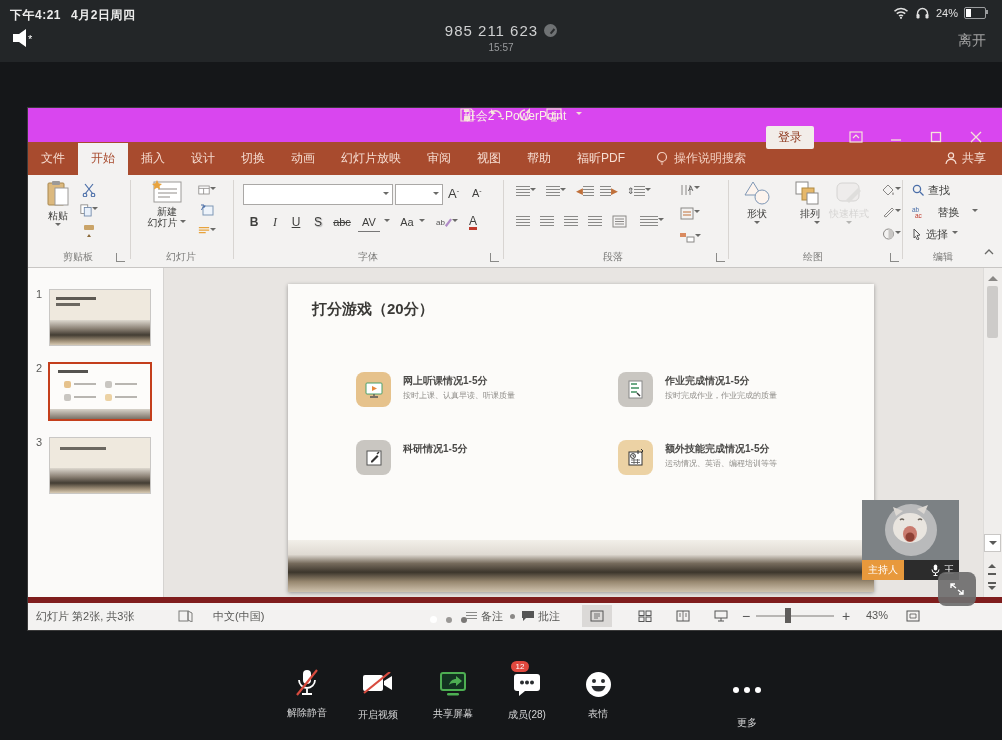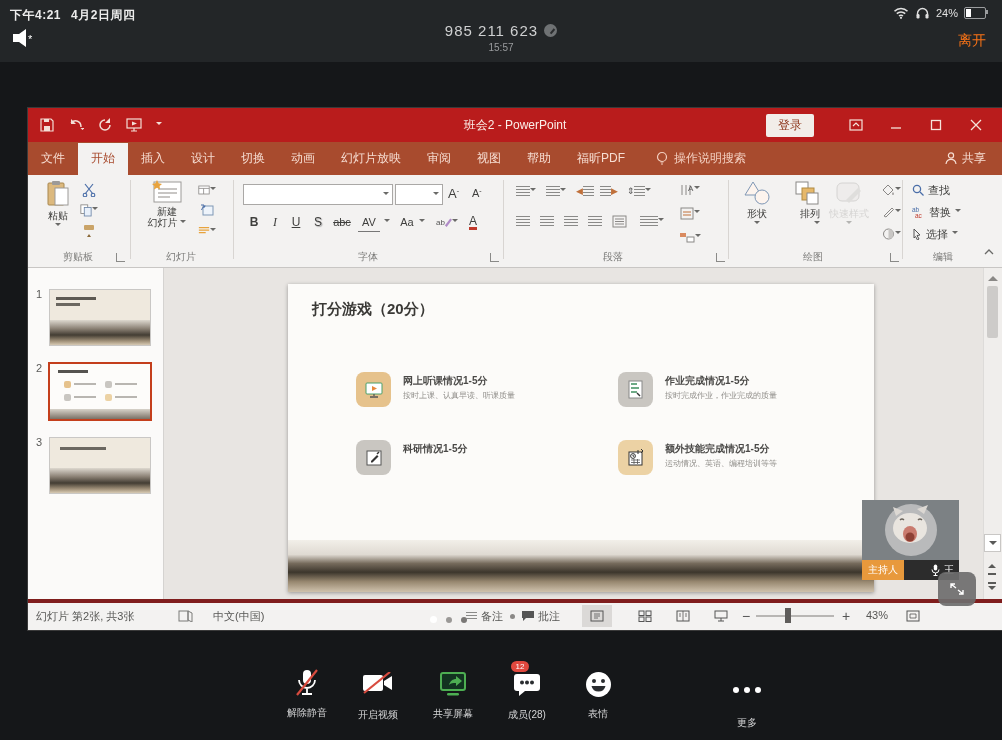--- a/index.html
+++ b/index.html
@@ -13,27 +13,27 @@
   .tb-date{margin-left:10px;font-weight:bold;}
   .tb-center{position:absolute;left:0;right:0;top:22px;text-align:center;}
   .meeting-id{font-size:15px;color:#cfd0d1;letter-spacing:1px;display:inline-flex;align-items:center;gap:6px;}
   .mid-icon{display:inline-block;width:13px;height:13px;border-radius:50%;background:#6f7274;position:relative;}
   .mid-icon:after{content:"";position:absolute;left:4px;top:3px;width:4px;height:6px;border-right:2px solid #2b2d2f;transform:rotate(40deg);}
   .tb-timer{font-size:10px;color:#9a9c9e;margin-top:2px;}
   .tb-status{position:absolute;right:16px;top:7px;display:flex;align-items:center;gap:6px;font-size:11px;color:#e0e0e0;justify-content:center;}
   .battery{width:20px;height:10px;border:1px solid #9b9d9f;border-radius:2px;position:relative;}
   .battery .fill{position:absolute;left:1px;top:1px;bottom:1px;width:24%;background:#fff;}
   .battery:after{content:"";position:absolute;right:-3px;top:2px;width:2px;height:4px;background:#9b9d9f;}
-  .leave-btn{position:absolute;right:16px;top:32px;color:#f97316;font-size:14px;cursor:pointer;}
+  .leave-btn{position:absolute;right:16px;top:32px;color:#a3a3a3;font-size:14px;cursor:pointer;}
   .speaker{position:absolute;left:12px;top:28px;}
 
   
   .ppt{position:absolute;left:28px;top:108px;width:974px;height:522px;background:#f3f2f1;
        box-shadow:0 0 0 1px #3a3a3a;display:flex;flex-direction:column;}
-  .ppt-title{height:34px;background:#b91c1c;display:flex;align-items:center;color:#f6e3da;position:relative;}
+  .ppt-title{height:34px;background:#d946ef;display:flex;align-items:center;color:#f6e3da;position:relative;flex-direction:column;}
   .qat{display:flex;align-items:center;gap:14px;padding-left:12px;}
   .ppt-title .title-text{position:absolute;left:0;right:0;text-align:center;font-size:12px;color:#fbeee8;pointer-events:none;}
   .win-ctrls{margin-left:auto;display:flex;align-items:center;gap:0;padding-right:6px;z-index:2;}
   .win-btn{width:40px;height:30px;display:flex;align-items:center;justify-content:center;color:#f6e3da;}
   .login-btn{background:#f2ede9;color:#8f3a20;font-size:12px;padding:3px 12px;border-radius:2px;margin-right:22px;cursor:pointer;}
 
   .tab-row{height:33px;background:#a84b2e;display:flex;align-items:flex-end;color:#f6ddd2;font-size:12px;position:relative;}
   .tab{padding:7px 13px 8px 13px;cursor:pointer;white-space:nowrap;}
   .tab.active{background:#f3f2f1;color:#a84b2e;}
   .tellme{display:flex;align-items:center;gap:6px;padding:7px 12px 8px 18px;color:#f3cfc0;}
@@ -78,21 +78,21 @@
   .sc-up{position:absolute;top:3px;left:4px;width:0;height:0;border:5px solid transparent;border-bottom-color:#8a8886;}
   .sc-thumb{position:absolute;top:18px;left:3px;width:11px;height:52px;background:#cdcbc9;border-radius:2px;}
   .sc-btn{position:absolute;left:0px;width:17px;height:18px;background:#fff;border:1px solid #c9c7c5;box-sizing:border-box;
           display:flex;align-items:center;justify-content:center;}
   .chev{width:0;height:0;border:4px solid transparent;}
   .chev.down{border-top-color:#5a5a58;margin-top:4px;}
   .chev.up{border-bottom-color:#5a5a58;margin-bottom:4px;}
   .dbl{position:absolute;left:4px;display:flex;flex-direction:column;gap:1px;}
 
   
-  .statusbar{height:27px;background:#f3f2f1;border-top:4px solid #7f1d1d;position:relative;font-size:11px;color:#565654;}
+  .statusbar{height:27px;background:#f3f2f1;border-top:6px solid #7f1d1d;position:relative;font-size:11px;color:#565654;}
   .sb{position:absolute;top:6px;}
   .dot{display:inline-block;border-radius:50%;}
   .viewbtn{position:absolute;top:2px;width:30px;height:22px;display:flex;align-items:center;justify-content:center;}
   .viewbtn.active{background:#dbd9d7;}
   .zoom-track{position:absolute;top:12px;height:2px;background:#b8b6b4;}
   .zoom-thumb{position:absolute;top:5px;width:6px;height:15px;background:#5f5d5b;}
 
   
   .bot-item{position:absolute;width:72px;text-align:center;color:#d4d5d6;cursor:pointer;}
   .bot-item .lbl{font-size:10px;margin-top:4px;}
@@ -451,21 +451,21 @@
       <div class="launcher" style="left:862px;"></div>
       <div class="rdiv" style="left:874px;"></div>
 
       <div class="mini" style="left:884px;top:7px;width:60px;justify-content:flex-start;gap:4px;font-size:11px;color:#3f3f3d;">
         <svg width="12" height="12" viewBox="0 0 12 12">
             <circle cx="5" cy="5" r="3.6" fill="none" stroke="#4a6ea8" stroke-width="1.3"></circle>
             <path d="M8 8l3.5 3.5" stroke="#4a6ea8" stroke-width="1.3"></path>
           </svg>
         <span>查找</span>
         </div>
-      <div class="mini" style="left:884px;top:29px;width:66px;justify-content:flex-start;gap:4px;font-size:11px;color:#3f3f3d;">
+      <div class="mini" style="left:884px;top:29px;width:66px;justify-content:space-between;gap:4px;font-size:11px;color:#3f3f3d;">
         <svg width="13" height="12" viewBox="0 0 13 12">
             <text x="0" y="6" font-size="6.5" fill="#4a6ea8">ab</text>
             <text x="3" y="12" font-size="6.5" fill="#c0392b">ac</text>
           </svg>
         <span>替换</span>
           <span class="caret"></span>
         </div>
       <div class="mini" style="left:884px;top:51px;width:66px;justify-content:flex-start;gap:4px;font-size:11px;color:#3f3f3d;">
         <svg width="10" height="12" viewBox="0 0 10 12">
             <path d="M2 1l6 6-3 .5 2 3.5-1.5 1-2-3.5L2 10z" fill="none" stroke="#555" stroke-width="1"></path>

